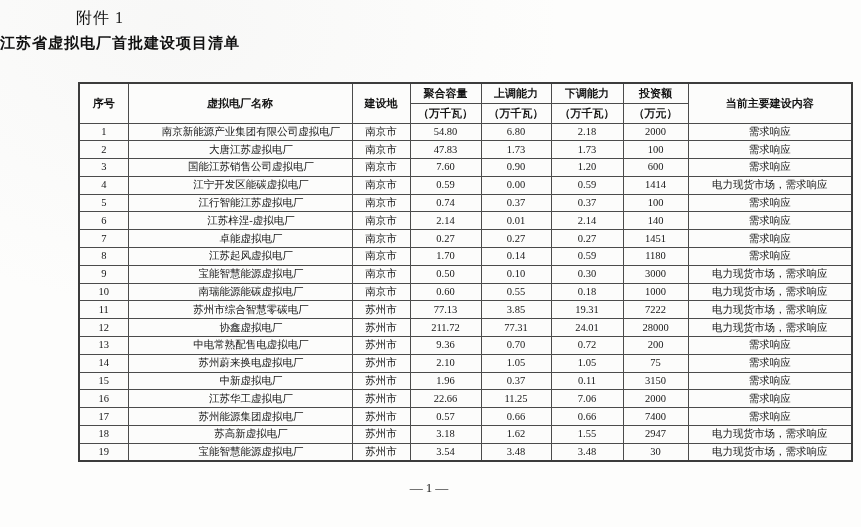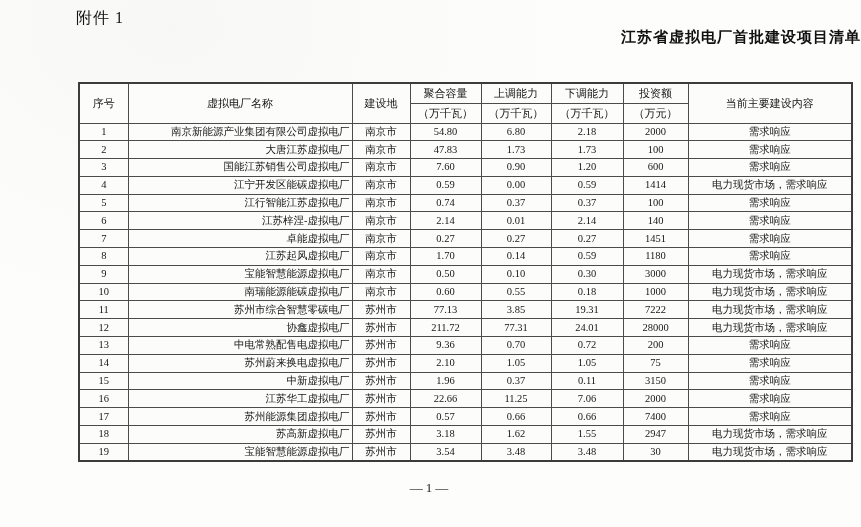--- a/index.html
+++ b/index.html
@@ -20,23 +20,23 @@
   }
   .attachment {
     position: absolute;
     left: 76px; top: 8px;
     font-size: 16px;
     letter-spacing: 1px;
     color: #151515;
   }
   .doc-title {
     position: absolute;
-    left: 0; top: 28px;
+    left: 0; top: 34px;
     width: 100%;
-    text-align: right;
+    text-align: left;
     font-size: 15px;
     font-weight: bold;
     letter-spacing: 1px;
     color: #111;
   }
   table.main {
     position: absolute;
     left: 78px; top: 82px;
     width: 773px;
     border-collapse: collapse;
@@ -46,35 +46,35 @@
   }
   table.main th, table.main td {
     border: 1px solid #4b4b4b;
     text-align: center;
     vertical-align: middle;
     overflow: hidden;
     white-space: nowrap;
   }
   table.main th {
     font-size: 11px;
-    font-weight: normal;
+    font-weight: bold;
     color: #141414;
     height: 20px;
     line-height: 12px;
     padding: 0 1px;
   }
   table.main td {
     font-size: 10.5px;
     height: 17.8px;
     line-height: 12px;
     padding: 0 2px;
     color: #161616;
   }
   table.main td.name-col {
-    text-align: right;
+    text-align: center;
     padding-left: 24px;
   }
   .page-number {
     position: absolute;
     left: 0; top: 480px;
     width: 100%;
     text-align: center;
     font-size: 13px;
     letter-spacing: 3px;
     color: #222;

